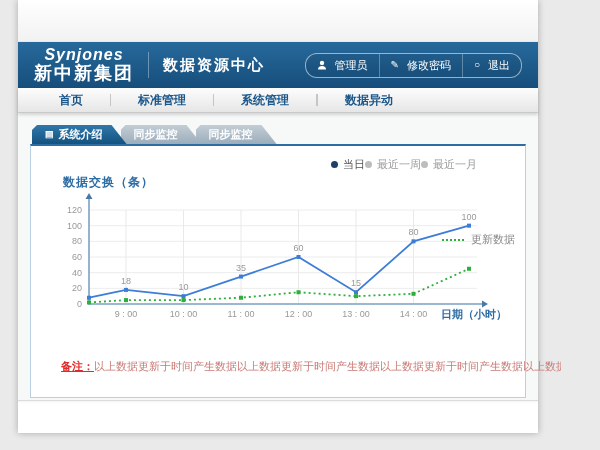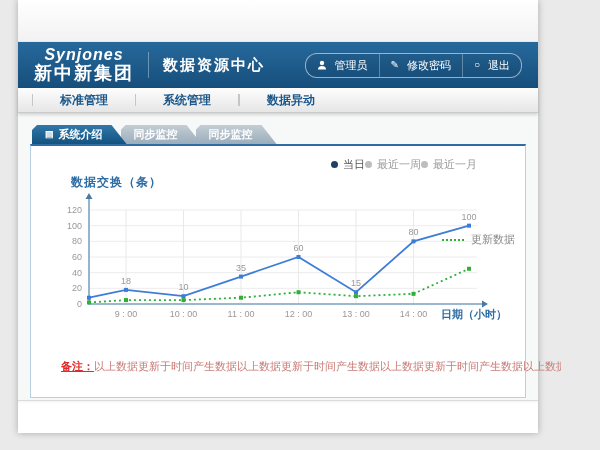--- a/index.html
+++ b/index.html
@@ -35,21 +35,21 @@
   .tab-icon { font-size:9px; line-height:1; }
 
   .card { position:relative; height:254px; background:#fff; border:1px solid #b9d0e2; border-top:2px solid #2e6da4; }
 
   .period-filter { position:absolute; top:11px; right:48px; display:flex; align-items:center; }
   .radio-item { display:flex; align-items:center; font-size:11px; color:#9a9a9a; cursor:pointer; }
   .radio-dot { width:7px; height:7px; border-radius:50%; background:#bdbdbd; margin-right:5px; }
   .radio-item.selected .radio-dot { background:#1d3f68; }
   .radio-item.selected { color:#555; }
 
-  .chart-title { position:absolute; left:40px; top:28px; font-size:12px; font-weight:bold; color:#2e6da4; letter-spacing:1px; }
+  .chart-title { position:absolute; left:32px; top:28px; font-size:12px; font-weight:bold; color:#2e6da4; letter-spacing:1px; }
 
   #chart-svg { position:absolute; left:20px; top:42px; }
 
   .chart-legend { position:absolute; right:10px; top:86px; }
   .legend-row { display:flex; align-items:center; gap:7px; margin-bottom:11px; font-size:11px; color:#888; cursor:pointer; }
   .swatch { width:22px; height:0; }
 
   .note { position:absolute; left:30px; top:213px; font-size:11px; white-space:nowrap; overflow:hidden; max-width:500px; }
   .note-label { color:#e02b2b; font-weight:bold;text-decoration:underline; }
   .note-text { color:#c97b76; }
@@ -82,20 +82,21 @@
         <span>修改密码</span>
       </div>
       <div class="user-item">
         <span class="u-icon">○</span>
         <span>退出</span>
       </div>
     </div>
   </div>
 
   <div class="nav">
+    <div class="nav-item">首页</div>
     <div class="nav-sep"></div>
     <div class="nav-item">标准管理</div>
     <div class="nav-sep"></div>
     <div class="nav-item">系统管理</div>
     <div class="nav-sep"></div>
     <div class="nav-sep"></div>
     <div class="nav-item">数据异动</div>
   </div>
 
   <div class="content">

